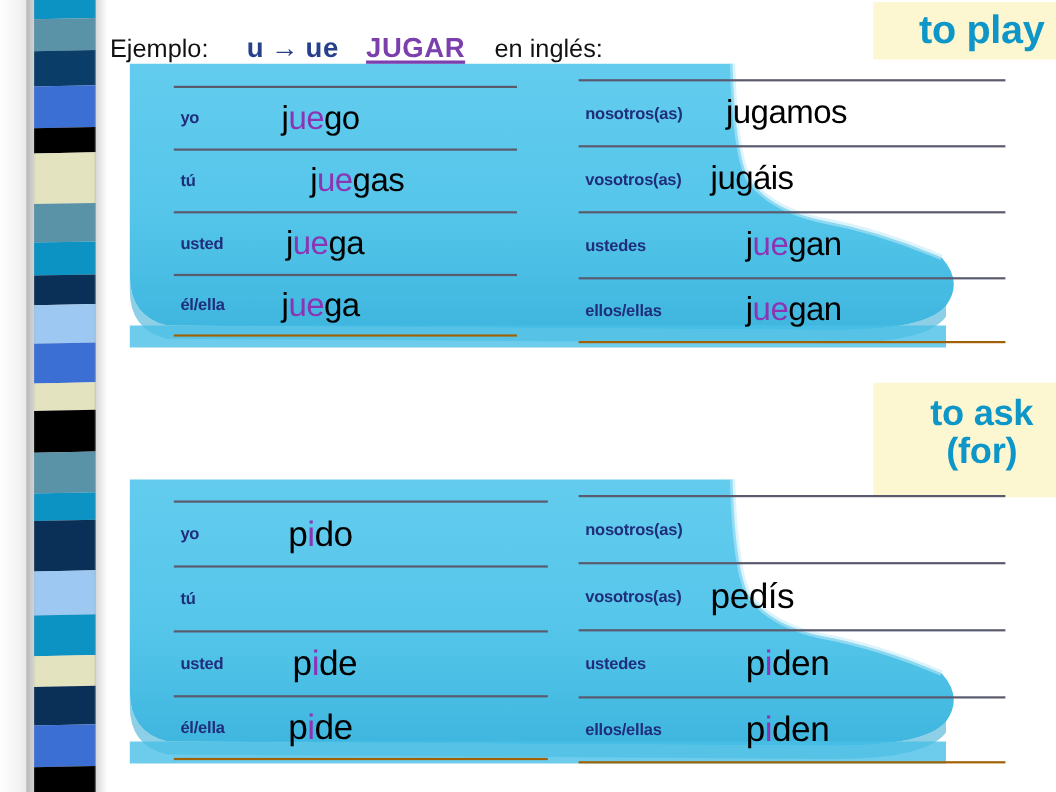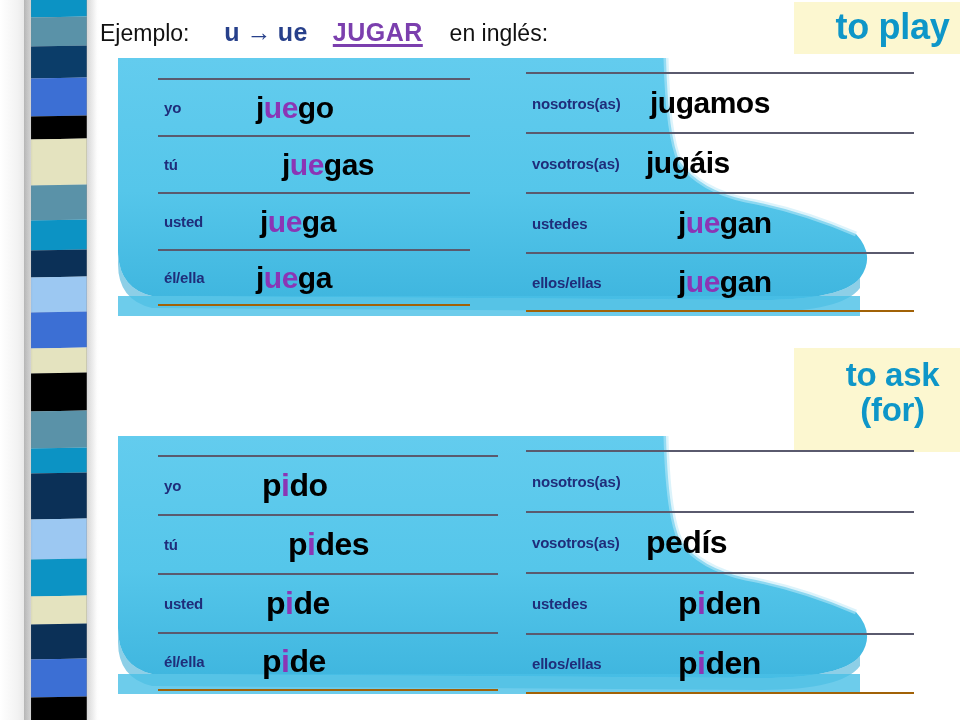--- a/index.html
+++ b/index.html
@@ -61,21 +61,21 @@
   #boot-2 { top: 428px; }
 
   
   .example-line {
     position: absolute;
     left: 0;
     white-space: nowrap;
     font-size: 23px;
     color: #111111;
   }
-  #example-1 { top: 18px; }
+  #example-1 { top: 30px; }
   #example-2 { top: 383px; }
   .ex-label { color: #111111; }
   .ex-change {
     color: #27408B;
     font-weight: bold;
     font-size: 25px;
     letter-spacing: 0.5px;
   }
   .ex-arrow {
     color: #27408B;
@@ -135,21 +135,21 @@
   .pronoun {
     color: #1F2D7A;
     font-weight: bold;
     font-size: 15px;
     flex: none;
     padding-left: 6px;
     letter-spacing: -0.2px;
   }
   .verb {
     color: #000000;
-    font-weight: bold;
+    font-weight: normal;
     letter-spacing: -0.5px;
     white-space: nowrap;
     text-align: right;
   }
   .stem { color: #8B35B5; }
 
   
   #table-1-left  { left: 58px;  top: 78px; width: 312px; }
   #table-1-right { left: 426px; top: 72px; width: 388px; }
   
@@ -169,21 +169,21 @@
   #table-1-left  .verb { font-size: 30px; }
   #table-1-right .verb { font-size: 30px; }
   #table-2-left  .verb { font-size: 32px; }
   #table-2-right .verb { font-size: 32px; }
 
   
   .v-ind-1 { margin-left: 18px; }
   .v-ind-2 { margin-left: 44px; }
   .v-ind-3 { margin-left: 22px; }
   .v-ind-4 { margin-left: 18px; }
-  .v-ind-5 { margin-left: 6px; }
+  .v-ind-5 { margin-left: 16px; }
   .v-ind-6 { margin-left: 2px; }
   .v-ind-7 { margin-left: 34px; }
   .v-ind-8 { margin-left: 34px; }
 </style>
 </head>
 <body>
 
 <div id="left-bar">
   <div id="stripe-stack">
       <div class="stripe" style="background: rgb(12, 147, 196); height: 22px;"></div>
@@ -307,21 +307,20 @@
         <span class="verb v-ind-8"><span>j</span><span class="stem">ue</span><span>gan</span></span>
       </div>
     </div>
   <div class="conj-table" id="table-2-left">
       <div class="conj-row">
         <span class="pronoun">yo</span>
         <span class="verb v-ind-1"><span>p</span><span class="stem">i</span><span>do</span></span>
       </div>
       <div class="conj-row">
         <span class="pronoun">tú</span>
-        <span class="verb v-ind-2"><span>p</span><span class="stem">i</span><span>des</span></span>
       </div>
       <div class="conj-row">
         <span class="pronoun">usted</span>
         <span class="verb v-ind-3"><span>p</span><span class="stem">i</span><span>de</span></span>
       </div>
       <div class="conj-row last-rule">
         <span class="pronoun">él/ella</span>
         <span class="verb v-ind-4"><span>p</span><span class="stem">i</span><span>de</span></span>
       </div>
     </div>

